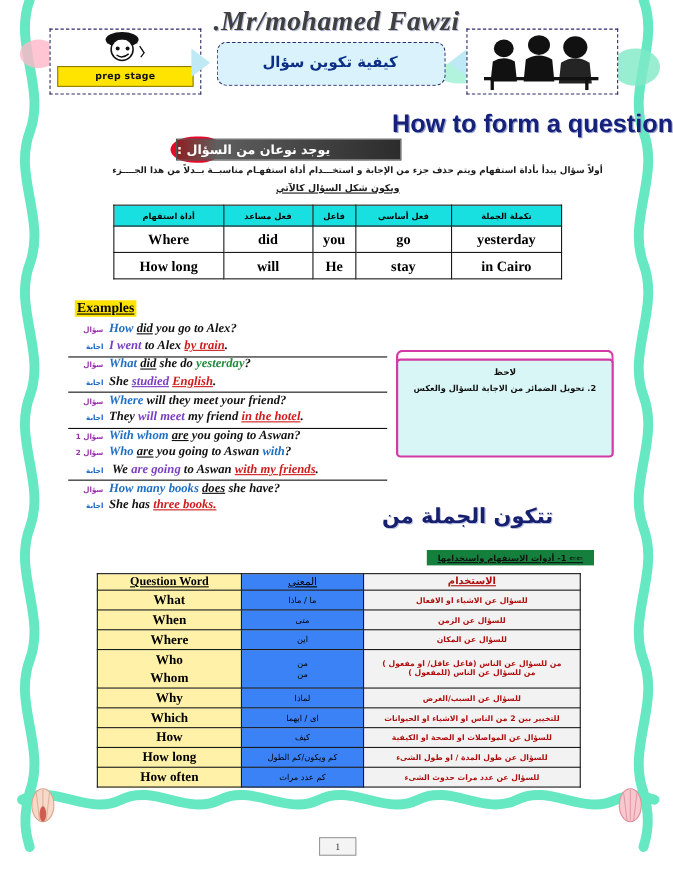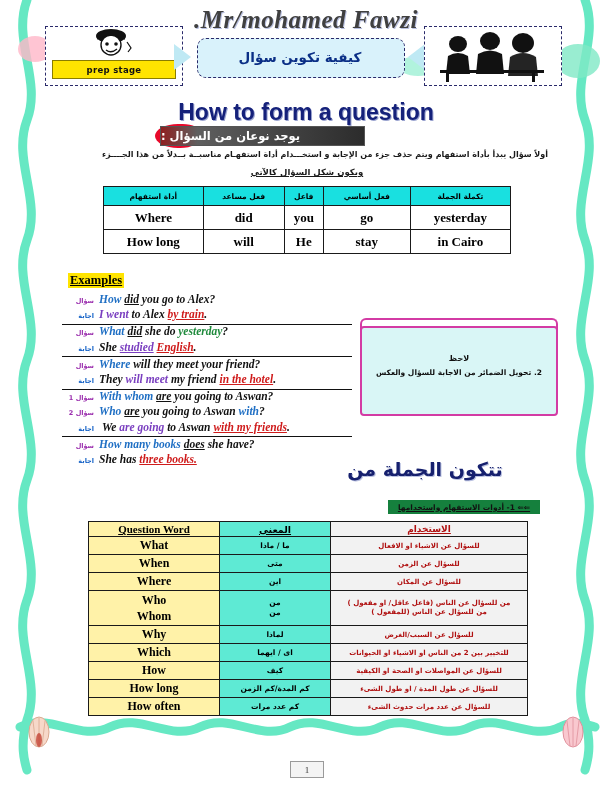--- a/index.html
+++ b/index.html
@@ -108,21 +108,21 @@
   }
 
   
   .illus { position: absolute; }
 
   
   .main-title {
     position: absolute;
     left: 0; right: 0;
     top: 99px;
-    text-align: center;
+    text-align: right;
     font-family: "Liberation Sans", sans-serif;
     font-weight: bold;
     font-size: 23px;
     color: #15217a;
     text-shadow: 1px 1px 0 #9aa3cf;
   }
 
   
   .red-banner {
     position: absolute;
@@ -263,21 +263,21 @@
     box-sizing: border-box;
     direction: rtl;
     text-align: center;
     padding: 5px 8px;
     font-family: "DejaVu Sans", sans-serif;
     font-weight: bold;
     font-size: 7.5px;
     color: #111;
     line-height: 1.55;
   }
-  .note-title { font-size: 8px; margin-bottom: 2px; margin-top: 20px; }
+  .note-title { font-size: 8px; margin-bottom: 2px; }
   .note-tab {
     position: absolute;
     left: 360px; top: 318px;
     width: 198px; height: 12px;
     border: 2px solid #d33ba4;
     border-bottom: none;
     border-radius: 6px 6px 0 0;
     background: #ffffff;
     box-sizing: border-box;
   }
@@ -326,24 +326,24 @@
   .tbl2 .c-word {
     width: 124px;
     background: #fff2a8;
     font-family: "Liberation Serif", serif;
     font-weight: bold;
     font-size: 12px;
     color: #000;
   }
   .tbl2 .c-mean {
     width: 104px;
-    background: #5eead4;
-    direction: rtl;
-    font-family: "DejaVu Sans", sans-serif;
-    font-weight: bold;
+    background: #3b82f6;
+    direction: rtl;
+    font-family: "DejaVu Sans", sans-serif;
+    font-weight: normal;
     font-size: 7.5px;
     color: #000;
   }
   .tbl2 .c-use {
     background: #f2f2f2;
     direction: rtl;
     font-family: "DejaVu Sans", sans-serif;
     font-weight: bold;
     font-size: 7px;
     color: #b01010;
@@ -592,21 +592,21 @@
       <td class="c-mean">اى / ايهما</td>
       <td class="c-use">للتخيير بين 2 من الناس او الاشياء او الحيوانات</td>
     </tr>
     <tr>
       <td class="c-word">How</td>
       <td class="c-mean">كيف</td>
       <td class="c-use">للسؤال عن المواصلات او الصحة او الكيفية</td>
     </tr>
     <tr>
       <td class="c-word">How long</td>
-      <td class="c-mean">كم المدة/كم الزمن</td>
+      <td class="c-mean">كم ويكون/كم الطول</td>
       <td class="c-use">للسؤال عن طول المدة / او طول الشىء</td>
     </tr>
     <tr>
       <td class="c-word">How often</td>
       <td class="c-mean">كم عدد مرات</td>
       <td class="c-use">للسؤال عن عدد مرات حدوث الشىء</td>
     </tr>
   </tbody>
 </table>
 

